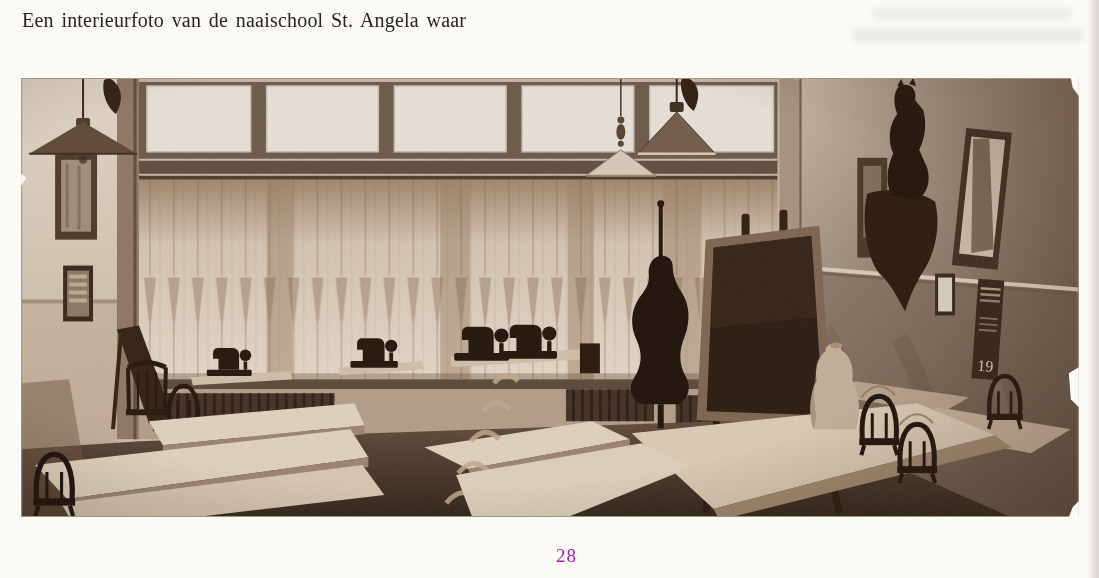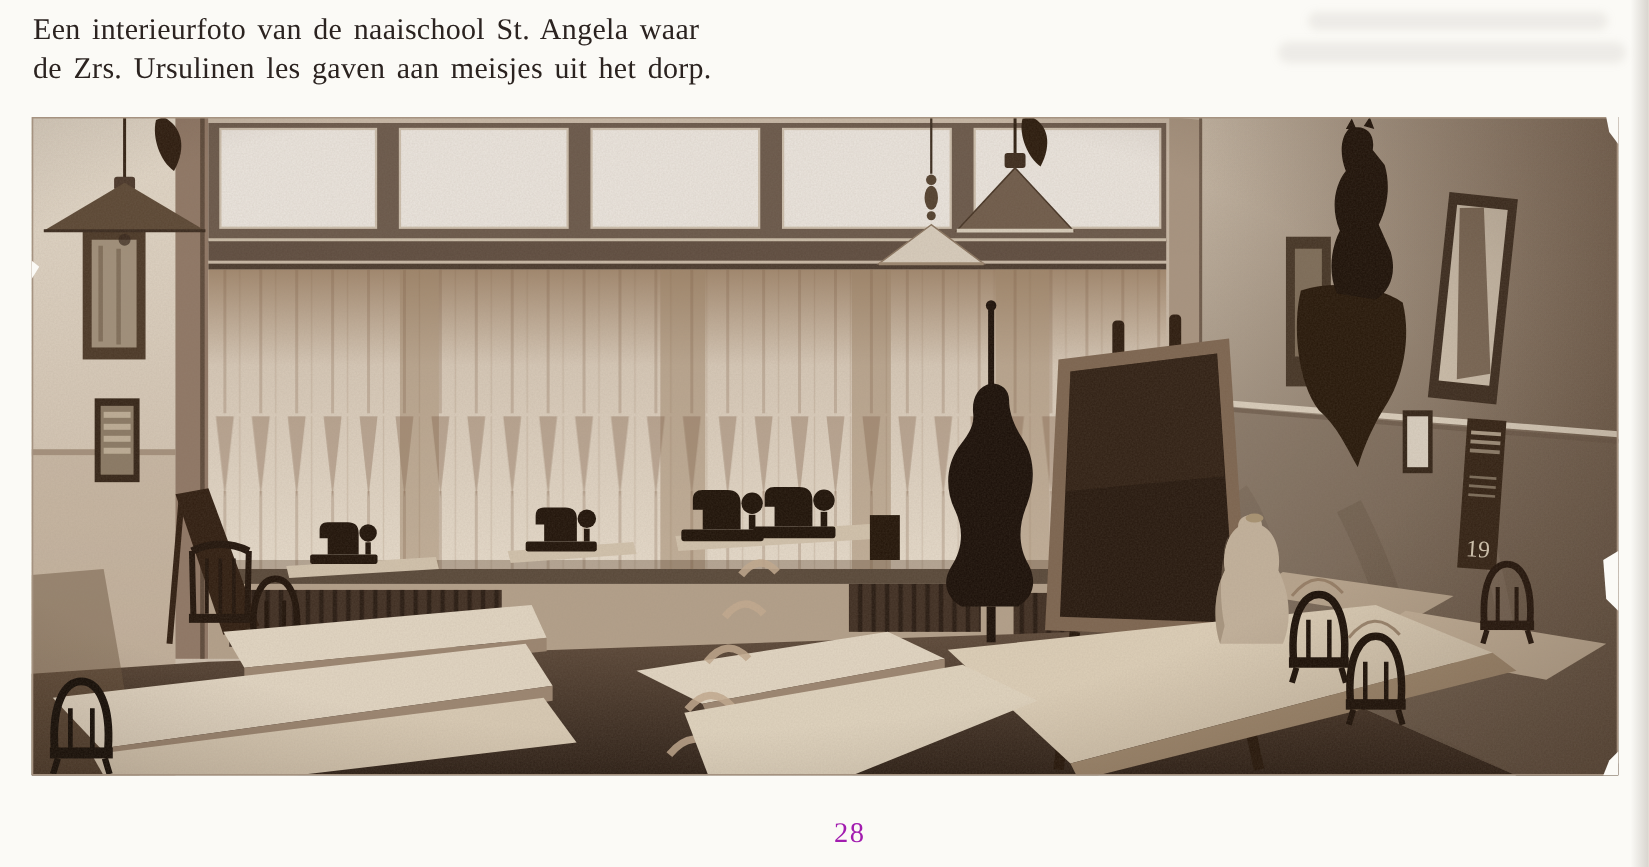--- a/index.html
+++ b/index.html
@@ -22,21 +22,20 @@
   
   .fP{fill:var(--pane);} .fT{fill:var(--tableTop);}
 </style>
 </head>
 <body>
 
 <div class="page">
 
   <div class="caption">
     <div>Een interieurfoto van de naaischool St. Angela waar</div>
-    <div>de Zrs. Ursulinen les gaven aan meisjes uit het dorp.</div>
   </div>
 
   <div class="smudge" style="left:872px;top:8px;width:200px;height:12px;"></div>
   <div class="smudge" style="left:852px;top:28px;width:232px;height:14px;"></div>
 
   <div class="photo">
   <svg viewBox="0 0 1060 440" width="1060" height="439" xmlns="http://www.w3.org/2000/svg">
     <defs>
       <linearGradient id="lw" x1="0" y1="0" x2="0" y2="1">
         <stop offset="0" style="stop-color:#e4dacb"></stop>

